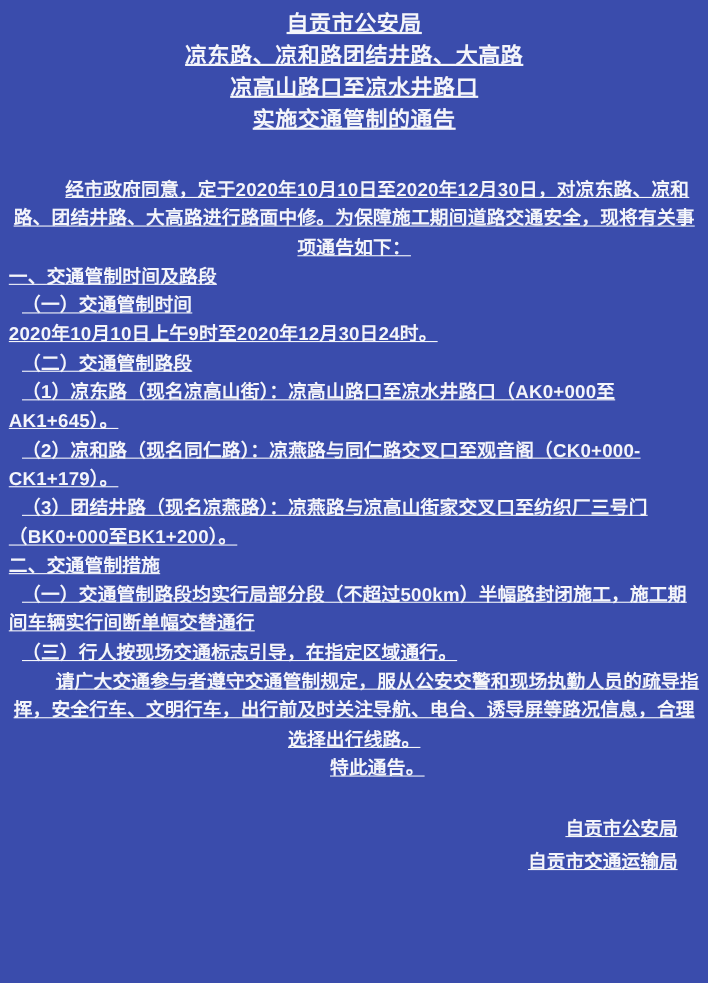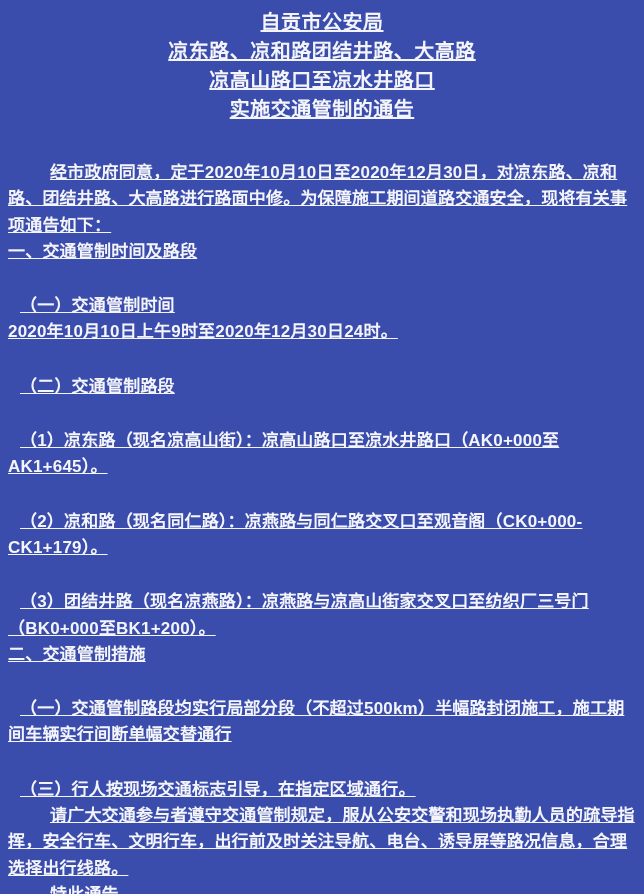--- a/index.html
+++ b/index.html
@@ -31,22 +31,22 @@
   .body-block {
     margin-top: 36px;
     font-size: 17px;
     line-height: 26.3px;
   }
   .para {
     margin: 0;
     text-indent: 0;
     letter-spacing: 0.2px;
   }
-  .indent-large { text-indent: 42px; }
-  .indent-small { text-indent: 12px; margin-top: 28px; }
+  .indent-large { text-indent: 42px; text-align: center; }
+  .indent-small { text-indent: 12px; }
   .signature-block {
     margin-top: 27px;
     padding-right: 20px;
     text-align: right;
     font-size: 17px;
     line-height: 30px;
   }
 </style>
 </head>
 <body>

